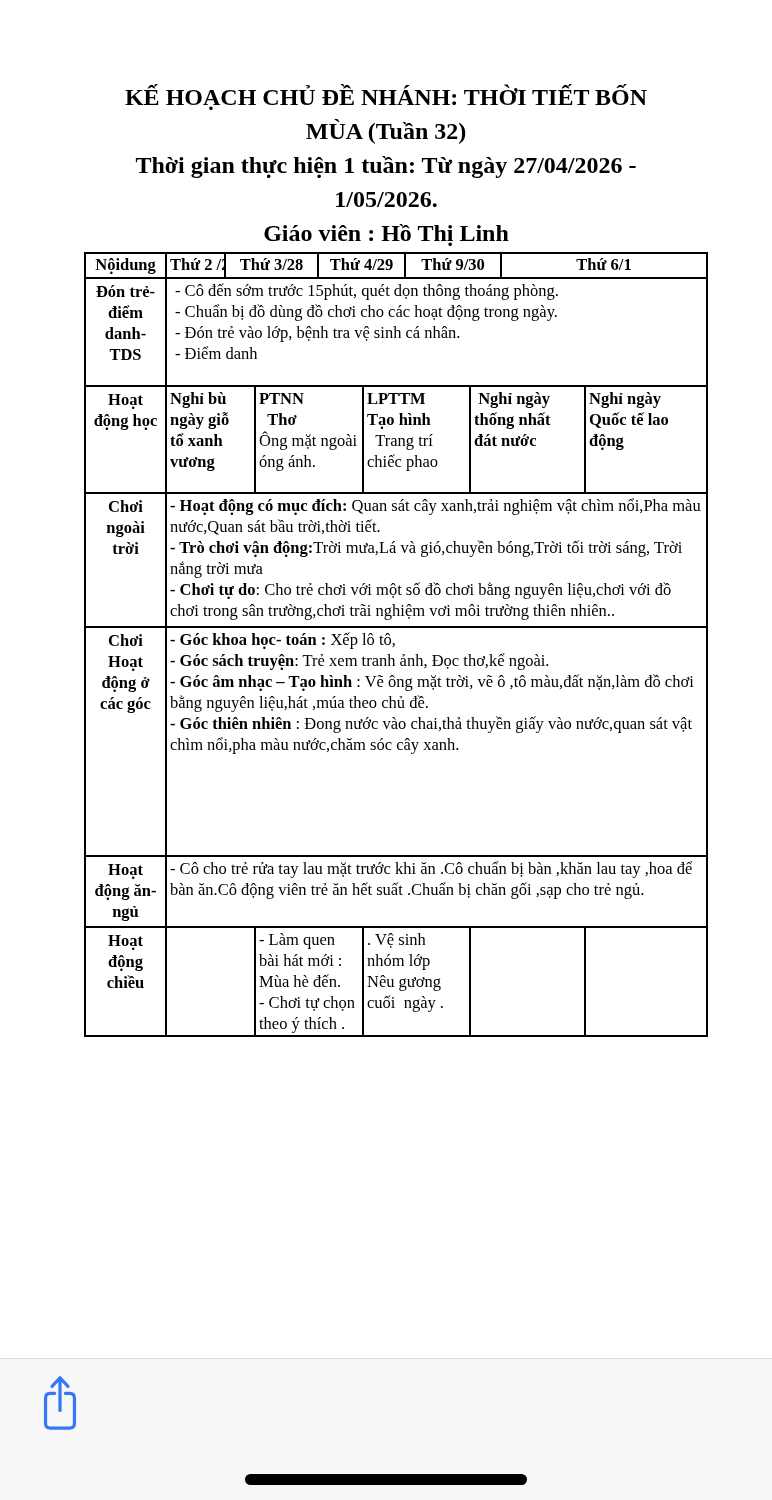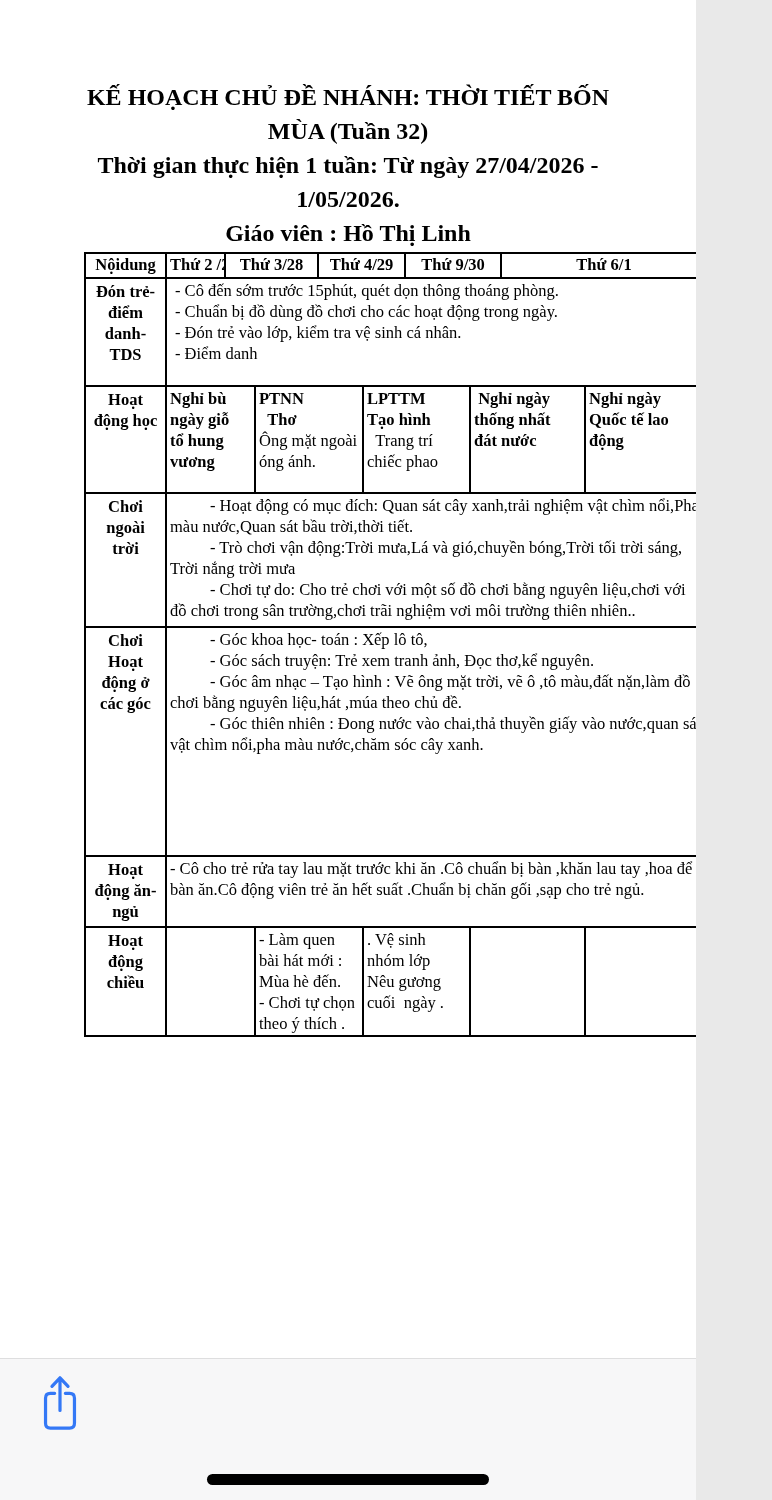--- a/index.html
+++ b/index.html
@@ -1,33 +1,33 @@
 <!DOCTYPE html>
 <html><head>
 <meta charset="utf-8">
 <style>
   html,body{margin:0;padding:0;background:#e9e9e9;}
-  .page{position:relative;width:696px;height:1500px;background:#ffffff;overflow:hidden;
+  .page{position:relative;width:772px;height:1500px;background:#ffffff;overflow:hidden;
         font-family:"Liberation Serif", serif;color:#000;}
   
   .title-block{position:absolute;left:20px;right:20px;top:80px;text-align:center;}
   .title-line{font-weight:bold;font-size:24px;line-height:34px;white-space:pre-line;}
   
   .ptable{position:absolute;left:84px;top:252px;width:624px;box-sizing:border-box;
           border:2px solid #000;font-size:16.5px;line-height:21px;}
   .prow{display:grid;border-top:2px solid #000;overflow:hidden;}
   .prow:first-child{border-top:none;}
   .cell{border-left:2px solid #000;box-sizing:border-box;padding:1px 3px;overflow:hidden;}
   .cell:first-child{border-left:none;}
   .lbl{font-weight:bold;text-align:center;white-space:pre-line;padding-top:2px;}
   .hdr{font-weight:bold;text-align:center;white-space:nowrap;padding-top:0;}
   .pre{white-space:pre-wrap;}
   .b{font-weight:bold;}
   .iline{padding-left:5px;}
-  .para .b{font-weight:normal;margin-left:40px;}
+  .para .b{font-weight:bold;}
   
   .bottom-bar{position:absolute;left:0;top:1358px;width:772px;height:142px;
               background:#f7f7f8;border-top:1px solid #dededf;}
   .share-btn{position:absolute;left:40px;top:14px;width:40px;height:60px;
              background:none;border:none;padding:0;cursor:pointer;}
   .home-indicator{position:absolute;left:50%;transform:translateX(-50%);top:1474px;
                   width:282px;height:11px;border-radius:6px;background:#000;}
 </style>
 </head>
 <body>
@@ -56,32 +56,32 @@
       </div>
 
       <div class="prow" style="grid-template-columns:79px 1fr;height:106px;">
         <div class="cell lbl">Đón trẻ-
 điểm
 danh-
 TDS</div>
         <div class="cell">
           <div class="iline">- Cô đến sớm trước 15phút, quét dọn thông thoáng phòng.</div>
           <div class="iline">- Chuẩn bị đồ dùng đồ chơi cho các hoạt động trong ngày.</div>
-          <div class="iline">- Đón trẻ vào lớp, kiểm tra vệ sinh cá nhân.</div>
+          <div class="iline">- Đón trẻ vào lớp, bệnh tra vệ sinh cá nhân.</div>
           <div class="iline">- Điểm danh</div>
         </div>
       </div>
 
       <div class="prow" style="grid-template-columns:79px 89px 108px 107px 115px 1fr;height:105px;">
         <div class="cell lbl">Hoạt
 động học</div>
         <div class="cell">
           <div class="b pre">Nghỉ bù
 ngày giỗ
-tổ hung
+tổ xanh
 vương</div>
           <div class="pre"></div>
         </div>
         <div class="cell">
           <div class="b pre">PTNN
   Thơ</div>
           <div class="pre">Ông mặt ngoài
 óng ánh.</div>
         </div>
         <div class="cell">
@@ -115,21 +115,21 @@
         </div>
       </div>
 
       <div class="prow" style="grid-template-columns:79px 1fr;height:227px;">
         <div class="cell lbl">Chơi
 Hoạt
 động ở
 các góc</div>
         <div class="cell">
           <div class="para"><span class="b">- Góc khoa học- toán : </span><span>Xếp lô tô,</span></div>
-          <div class="para"><span class="b">- Góc sách truyện</span><span>: Trẻ xem tranh ảnh, Đọc thơ,kể nguyên.</span></div>
+          <div class="para"><span class="b">- Góc sách truyện</span><span>: Trẻ xem tranh ảnh, Đọc thơ,kể ngoài.</span></div>
           <div class="para"><span class="b">- Góc âm nhạc – Tạo hình </span><span>: Vẽ ông mặt trời, vẽ ô ,tô màu,đất nặn,làm đồ chơi bằng nguyên liệu,hát ,múa theo chủ đề.</span></div>
           <div class="para"><span class="b">- Góc thiên nhiên </span><span>: Đong nước vào chai,thả thuyền giấy vào nước,quan sát vật chìm nổi,pha màu nước,chăm sóc cây xanh.</span></div>
         </div>
       </div>
 
       <div class="prow" style="grid-template-columns:79px 1fr;height:69px;">
         <div class="cell lbl">Hoạt
 động ăn-
 ngủ</div>
         <div class="cell">

